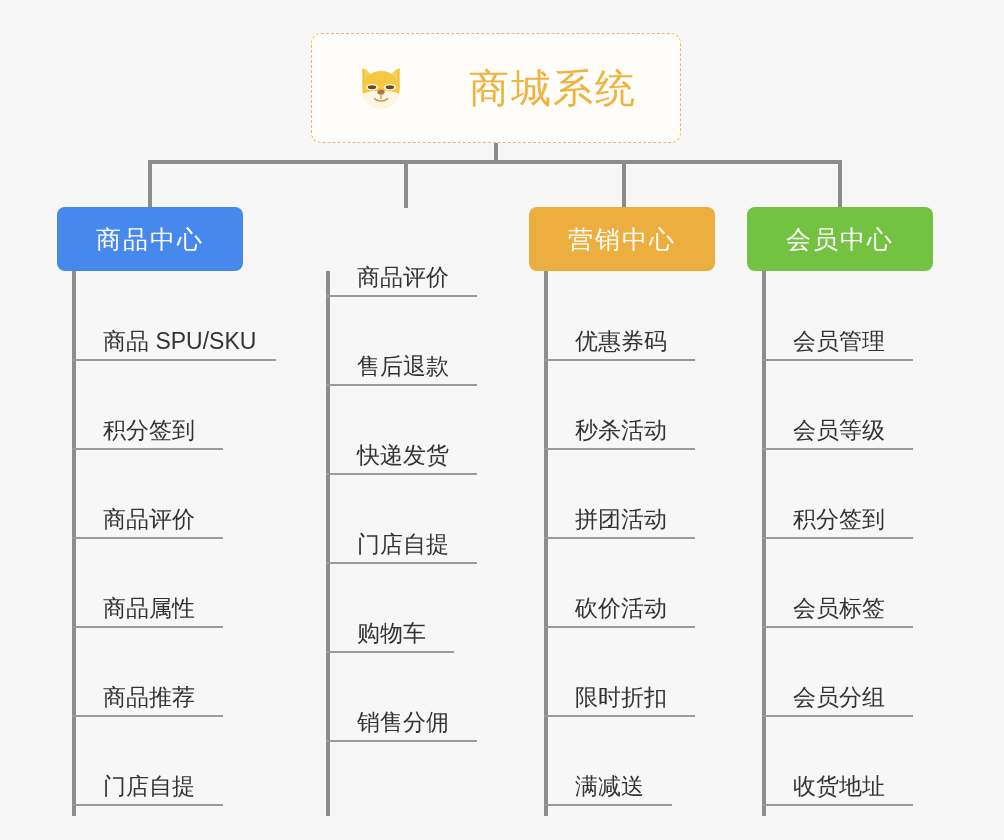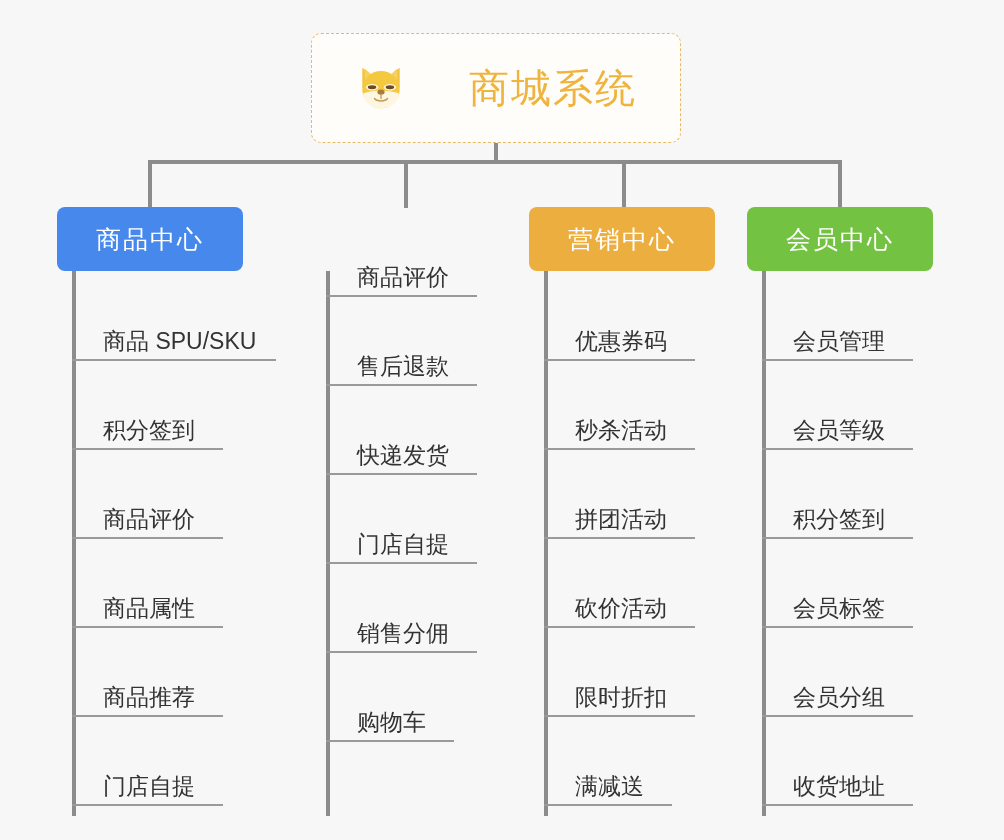--- a/index.html
+++ b/index.html
@@ -194,26 +194,26 @@
       </div>
       <div class="item">
         <span class="item-label">快递发货</span>
         <span class="item-rule" style="width:151px;"></span>
       </div>
       <div class="item">
         <span class="item-label">门店自提</span>
         <span class="item-rule" style="width:151px;"></span>
       </div>
       <div class="item">
-        <span class="item-label">销售分佣</span>
-        <span class="item-rule" style="width:151px;"></span>
-      </div>
-      <div class="item">
         <span class="item-label">购物车</span>
         <span class="item-rule" style="width:128px;"></span>
+      </div>
+      <div class="item">
+        <span class="item-label">销售分佣</span>
+        <span class="item-rule" style="width:151px;"></span>
       </div>
     </div>
   </div>
 
   <div class="column" style="left:529px; width:230px;">
     <div class="cat-box" style="background:#edae40; width:186px;">
       <span>营销中心</span>
     </div>
     <div class="spine" style="height:545px;"></div>
     <div class="items">

